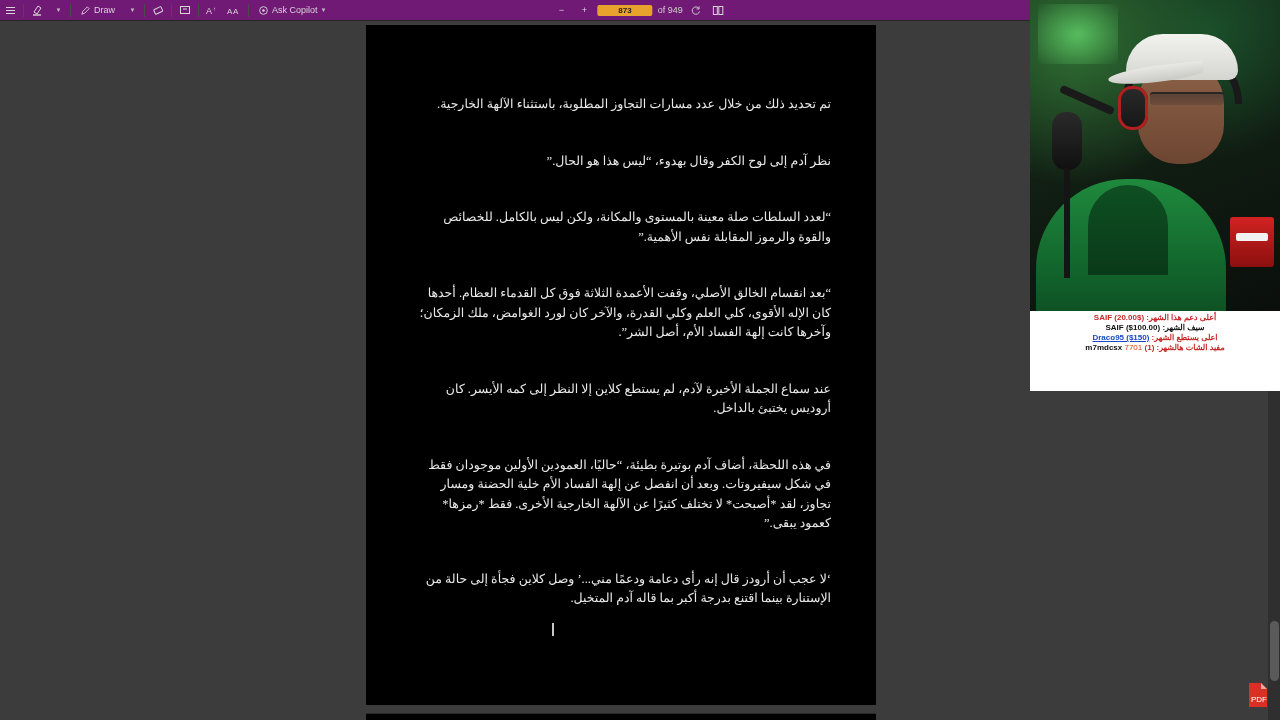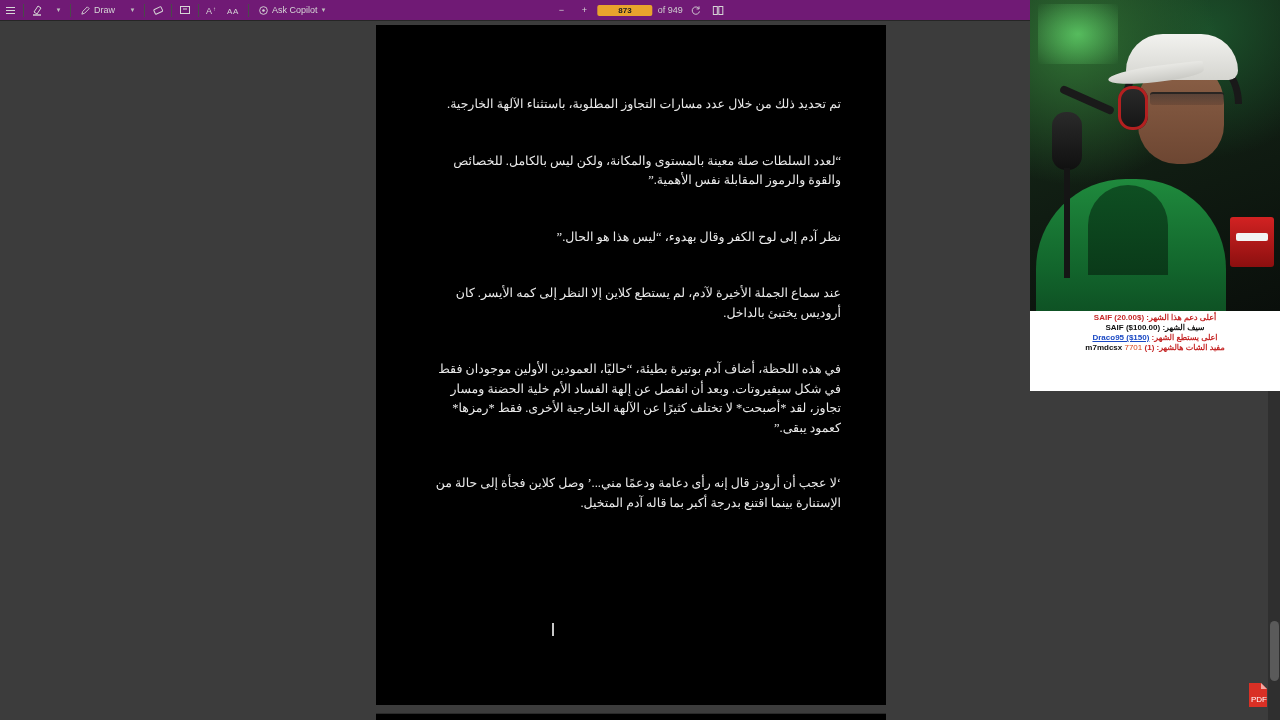--- a/index.html
+++ b/index.html
@@ -40,21 +40,21 @@
   .page-total { font-size: 9px; color: #d0d0d0; margin-left: 2px; }
   .tb-right { position: absolute; right: 4px; display: flex; align-items: center; }
   .svgicon { display: block; }
 
   
   .doc-area {
     position: absolute; top: 21px; left: 0; width: 1280px; height: 699px;
     background: #3c3c3c; overflow: hidden;
   }
   .page {
-    position: absolute; left: 376px; width: 510px; background: #000000;
+    position: absolute; left: 366px; width: 510px; background: #000000;
   }
   .page-1 { top: 4px; height: 680px; }
   .page-2 { top: 692px; height: 40px; border-top: 1px solid #2a2a2a; }
 
   .page-content {
     padding: 70px 45px 0 45px;
     direction: rtl; text-align: right;
     color: #e9e9e9;
     font-family: "Liberation Serif", serif;
     font-size: 12.5px;
@@ -284,22 +284,23 @@
     <div class="tb-right">
       <span class="tab-label">bat</span>
     </div>
   </div>
 
   <div class="doc-area">
 
     <div class="page page-1">
       <div class="page-content">
         <p class="para">تم تحديد ذلك من خلال عدد مسارات التجاوز المطلوبة، باستثناء الآلهة الخارجية.</p>
+        <p class="para">نظر آدم إلى لوح الكفر وقال بهدوء، “ليس هذا هو الحال.”</p>
         <p class="para">“لعدد السلطات صلة معينة بالمستوى والمكانة، ولكن ليس بالكامل. للخصائص والقوة والرموز المقابلة نفس الأهمية.”</p>
-        <p class="para">نظر آدم إلى لوح الكفر وقال بهدوء، “ليس هذا هو الحال.”</p>
+        <p class="para">“بعد انقسام الخالق الأصلي، وقفت الأعمدة الثلاثة فوق كل القدماء العظام. أحدها كان الإله الأقوى، كلي العلم وكلي القدرة، والآخر كان لورد الغوامض، ملك الزمكان؛ وآخرها كانت إلهة الفساد الأم، أصل الشر”.</p>
         <p class="para">عند سماع الجملة الأخيرة لآدم، لم يستطع كلاين إلا النظر إلى كمه الأيسر. كان أروديس يختبئ بالداخل.</p>
         <p class="para tight">في هذه اللحظة، أضاف آدم بوتيرة بطيئة، “حاليًا، العمودين الأولين موجودان فقط في شكل سيفيروتات. وبعد أن انفصل عن إلهة الفساد الأم خلية الحضنة ومسار تجاوز، لقد *أصبحت* لا تختلف كثيرًا عن الآلهة الخارجية الأخرى. فقط *رمزها* كعمود يبقى.”</p>
         <p class="para">‘لا عجب أن أرودز قال إنه رأى دعامة ودعمًا مني...’ وصل كلاين فجأة إلى حالة من الإستنارة بينما اقتنع بدرجة أكبر بما قاله آدم المتخيل.</p>
       </div>
     </div>
 
     <div class="page page-2"></div>
 
     <div class="cursor-mark"></div>
   </div>

